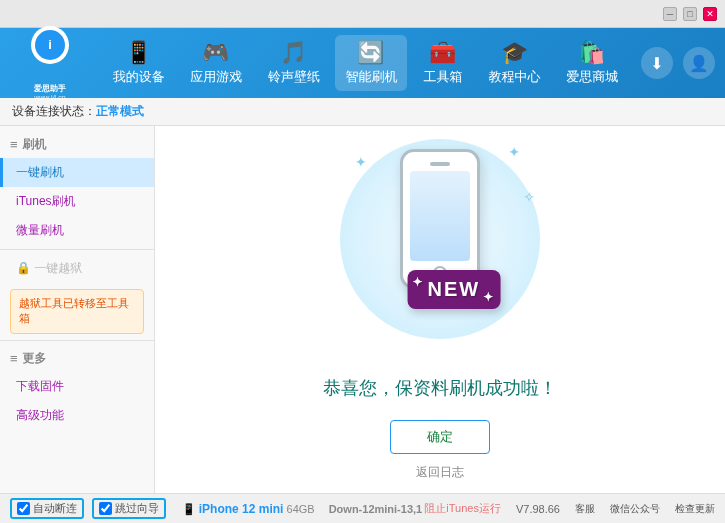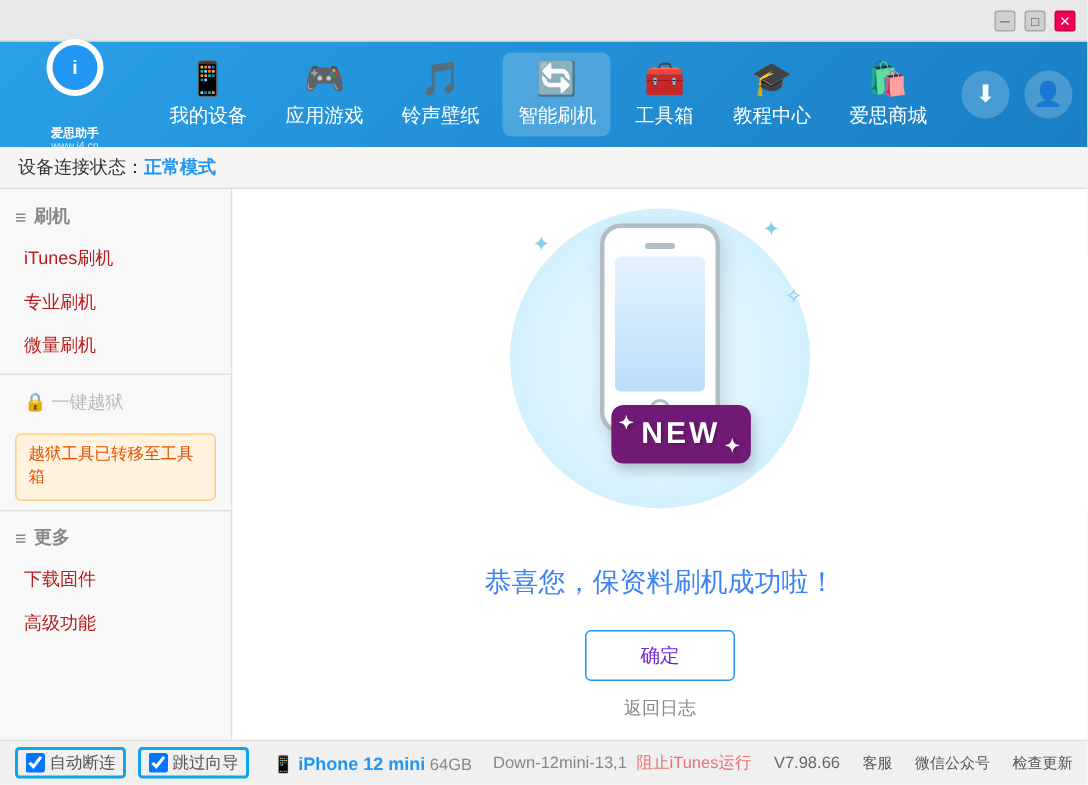--- a/index.html
+++ b/index.html
@@ -32,21 +32,21 @@
     .status-normal { color: #2196F3; font-weight: bold; }
 
     
     .main { display: flex; height: calc(523px - 28px - 70px - 28px - 30px); }
 
     
     .sidebar { width: 155px; background: #f8f8f8; border-right: 1px solid #e0e0e0; overflow-y: auto; padding: 5px 0; }
     .sidebar-section { margin-bottom: 4px; }
     .sidebar-section-header { display: flex; align-items: center; padding: 5px 10px; font-size: 12px; color: #888; font-weight: bold; }
     .sidebar-section-icon { margin-right: 5px; font-size: 13px; }
-    .sidebar-item { padding: 6px 16px; font-size: 12px; color: #b91c1c; cursor: pointer; }
+    .sidebar-item { padding: 6px 16px; font-size: 12px; color: #a21caf; cursor: pointer; }
     .sidebar-item.active { background: #d0eaff; color: #1a7fc4; border-left: 3px solid #2196F3; padding-left: 13px; }
     .sidebar-item.disabled { color: #bbb; cursor: default; }
     .sidebar-divider { height: 1px; background: #e0e0e0; margin: 4px 0; }
     .sidebar-notice { margin: 6px 10px; padding: 6px 8px; background: #fff3e0; border: 1px solid #ffcc80; border-radius: 4px; font-size: 11px; color: #e65100; line-height: 1.4; }
 
     
     .content { flex: 1; display: flex; flex-direction: column; align-items: center; justify-content: center; background: white; position: relative; }
     .phone { position: absolute; top: 10px; left: 50%; transform: translateX(-50%); width: 80px; height: 140px; background: white; border-radius: 14px; border: 3px solid #b0bec5; display: flex; flex-direction: column; align-items: center; box-shadow: 2px 4px 12px rgba(0,0,0,0.15); }
     .phone-speaker { width: 20px; height: 4px; background: #b0bec5; border-radius: 2px; margin-top: 10px; }
     .phone-screen { flex: 1; width: 60px; background: linear-gradient(180deg, #e3f2fd 0%, #bbdefb 100%); margin: 5px 0; border-radius: 4px; }
@@ -54,22 +54,22 @@
     
     .new-badge { position: absolute; bottom: 30px; left: 50%; transform: translateX(-35%); background: #701a75; border-radius: 8px; padding: 8px 20px; font-size: 20px; font-weight: 900; color: white; text-shadow: 1px 1px 2px rgba(0,0,0,0.3); letter-spacing: 2px; box-shadow: 2px 4px 8px rgba(0,0,0,0.2); }
     .new-badge::before { content: '✦'; font-size: 12px; position: absolute; top: 5px; left: 5px; }
     .new-badge::after { content: '✦'; font-size: 12px; position: absolute; bottom: 5px; right: 5px; }
     
     .sparkle { position: absolute; color: #87CEEB; font-size: 14px; }
     .sp1 { top: 15px; left: 15px; }
     .sp2 { top: 5px; right: 20px; }
     .sp3 { top: 50px; right: 5px; }
 
-    .success-text { font-size: 18px; color: #3b82f6; margin-bottom: 20px; margin-top: 37px; }
-    .confirm-btn { width: 100px; height: 34px; background: white; border: 1px solid #2196F3; border-radius: 4px; color: #6d28d9; font-size: 13px; cursor: pointer; margin-bottom: 10px; display: flex; align-items: center; justify-content: center; }
+    .success-text { font-size: 18px; color: #0f766e; margin-bottom: 20px; margin-top: 37px; }
+    .confirm-btn { width: 100px; height: 34px; background: white; border: 1px solid #2196F3; border-radius: 4px; color: #15803d; font-size: 13px; cursor: pointer; margin-bottom: 10px; display: flex; align-items: center; justify-content: center; }
     .back-link { font-size: 12px; color: #888; cursor: pointer; }
 
     
     .bottombar { height: 30px; background: #f0f0f0; border-top: 1px solid #ddd; display: flex; align-items: center; justify-content: space-between; padding: 0 10px; font-size: 11px; color: #555; }
     .bottom-left { display: flex; align-items: center; gap: 8px; }
     .bottom-checkbox { display: flex; align-items: center; gap: 3px; cursor: pointer; border: 2px solid #0ea5e9; padding: 1px 5px; border-radius: 3px; }
     .device-info { margin-left: 8px; }
     .device-name { color: #2196F3; font-weight: bold; font-size: 12px; }
     .device-detail { color: #888; font-size: 11px; }
     .bottom-right { display: flex; align-items: center; gap: 15px; color: #666; }
@@ -141,22 +141,22 @@
 </div>
 
 <div class="main">
 
   <div class="sidebar">
     <div class="sidebar-section">
       <div class="sidebar-section-header">
         <span class="sidebar-section-icon">≡</span>
         <span>刷机</span>
       </div>
+      <div class="sidebar-item active">一键刷机</div>
       <div class="sidebar-item">iTunes刷机</div>
-      <div class="sidebar-item">专业刷机</div>
       <div class="sidebar-item">微量刷机</div>
     </div>
 
     <div class="sidebar-divider"></div>
 
     <div class="sidebar-item disabled">
       <span>🔒</span> <span>一键越狱</span>
     </div>
     <div class="sidebar-notice">越狱工具已转移至工具箱</div>
 
@@ -202,21 +202,21 @@
     </label>
     <label class="bottom-checkbox">
       <input type="checkbox" checked="" style="">
       <span>跳过向导</span>
     </label>
     <div class="device-info">
       <span>📱</span>
       <span class="device-name">iPhone 12 mini</span>
       <span class="device-detail">64GB</span>
     </div>
-    <div class="device-detail" style="margin-left:6px;">
+    <div class="device-detail" style="margin-left:6px;font-weight:bold;">
       <span>Down-12mini-13,1</span>
     </div>
   </div>
   <div class="bottom-right">
     <span class="bottom-stop">阻止iTunes运行</span>
     <span>V7.98.66</span>
     <span class="bottom-btn">客服</span>
     <span class="bottom-btn">微信公众号</span>
     <span class="bottom-btn">检查更新</span>
   </div>

